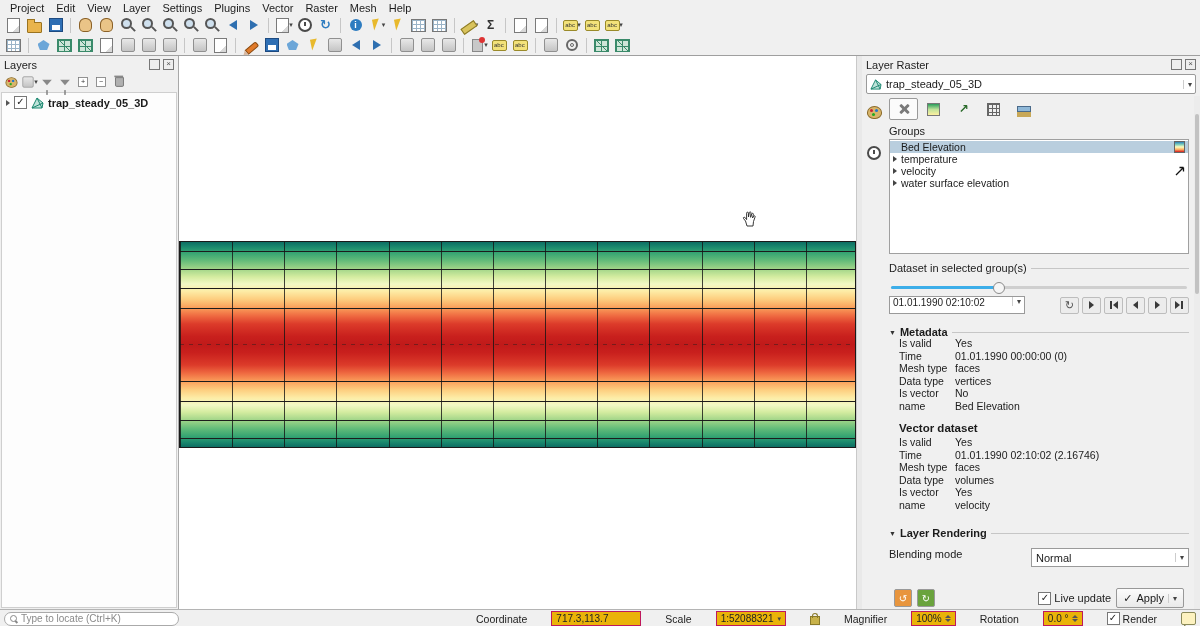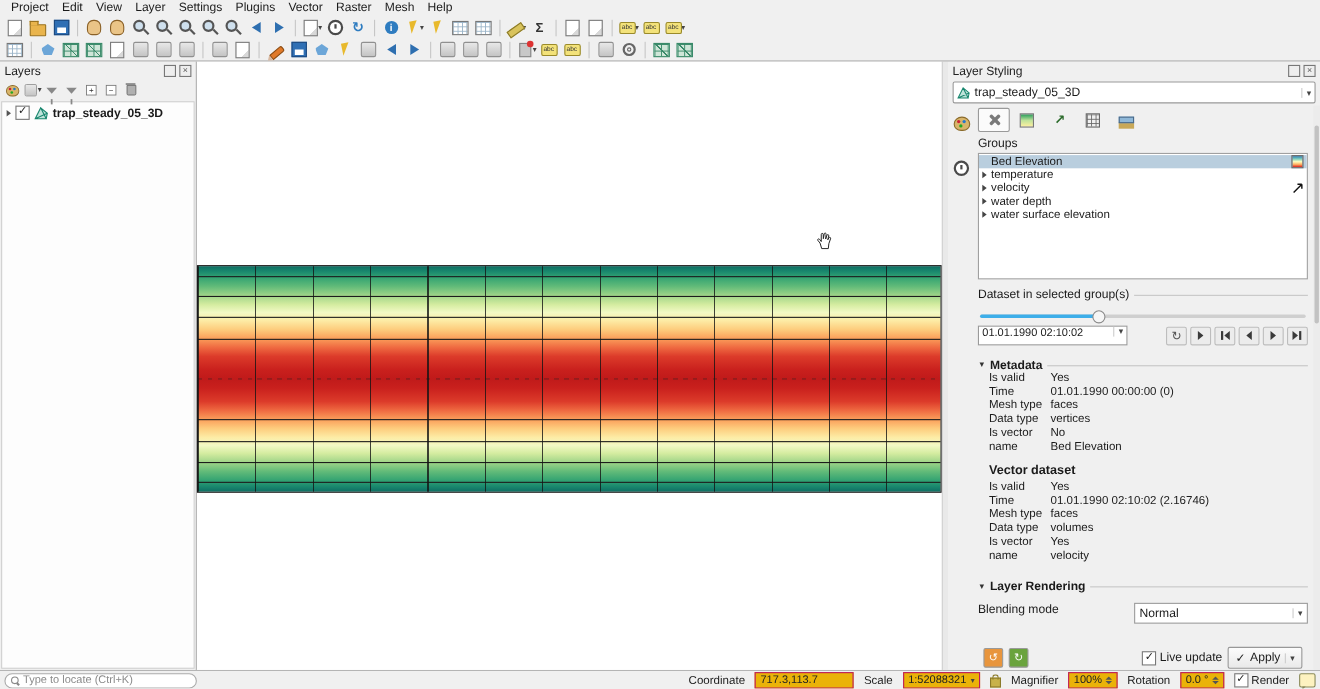--- a/index.html
+++ b/index.html
@@ -1,20 +1,20 @@
 <!DOCTYPE html>
 <html><head>
 <meta charset="utf-8">
 <style>
   html,body{margin:0;padding:0}
   body{width:1200px;height:626px;overflow:hidden;background:#f0f0f0;
        font-family:"Liberation Sans","DejaVu Sans",sans-serif;color:#1b1b1b;
        -webkit-font-smoothing:antialiased}
   
-  .menubar{height:15px;display:flex;padding-left:4px;font-size:11px;background:#f0f0f0}
+  .menubar{height:15px;display:flex;align-items:center;padding-left:4px;font-size:11px;background:#f0f0f0}
   .menu-item{padding:1px 6px;white-space:nowrap}
   
   .toolbar{height:20px;display:flex;align-items:center;padding-left:3px;background:#f0f0f0}
   .tbtn{width:21px;height:19px;display:flex;align-items:center;justify-content:center;position:relative;border-radius:2px;flex:0 0 auto}
   .darr{font-size:7px;color:#444;margin-left:-2px}
   .tsep{width:1px;height:15px;background:#c6c6c6;margin:0 4px;flex:0 0 auto}
   
   .g{position:relative;display:inline-block;width:16px;height:16px;text-align:center}
   .g-doc{width:11px;height:13px;background:linear-gradient(135deg,#fff 72%,#d8d8d8 72%);border:1px solid #7a7a7a;margin:1px 2px}
   .g-folder{width:13px;height:9px;background:#e9b44c;border:1px solid #9a7320;border-radius:1px;margin:5px 1px 0}
@@ -132,21 +132,21 @@
   .mrows{display:grid;grid-template-columns:50px 1fr;row-gap:1px;column-gap:6px;line-height:11.5px;font-size:10.5px}
   .rend-sec{margin-top:16px;font-size:11px}
   .rend-row{display:flex;margin-top:9px}
   .blend-combo{margin-left:auto;width:148px;height:17px;background:#fff;border:1px solid #9a9a9a;display:flex;align-items:center;padding:0 4px;font-size:11px}
   .sp-footer{height:22px;display:flex;align-items:center;padding:0 5px;gap:5px}
   .foot-ic{width:16px;height:16px;border:1px solid #999;border-radius:2px;display:flex;align-items:center;justify-content:center;font-size:10px;color:#fff}
   .foot-ic.orange{background:#e8953d}.foot-ic.green{background:#6aa33d}
   .live-update{margin-left:auto;display:flex;align-items:center;gap:3px;font-size:11px}
   .apply-btn{display:flex;align-items:center;gap:4px;height:18px;padding:0 6px;background:linear-gradient(#fcfcfc,#e9e9e9);border:1px solid #989898;border-radius:2px;font-size:11px}
   
-  .statusbar{height:17px;display:flex;align-items:center;gap:9px;padding:0 4px;border-top:1px solid #b4b4b4;font-size:10.5px;background:#f0f0f0;color:#222}
+  .statusbar{height:17px;display:flex;align-items:center;gap:24px;padding:0 4px;border-top:1px solid #b4b4b4;font-size:10.5px;background:#f0f0f0;color:#222}
   .locate{width:163px;height:12px;border:1px solid #aaa;border-radius:7px;background:#fff;display:flex;align-items:center;gap:4px;padding:0 5px;color:#8a8a8a;font-size:10px;white-space:nowrap;overflow:hidden}
   .loupe{width:5px;height:5px;border:1.5px solid #888;border-radius:50%;position:relative;flex:0 0 auto}
   .loupe::after{content:"";position:absolute;width:3px;height:1.5px;background:#888;transform:rotate(45deg);left:4px;top:5px}
   .sb-spacer{flex:1}
   .sb-box{height:13px;background:#eab308;border:1px solid #be185d;display:flex;align-items:center;padding:0 4px;font-size:10px;white-space:nowrap}
   .sb-combo .ca{font-size:7px;color:#444;margin-left:4px}
   .spin{display:flex;flex-direction:column;justify-content:center;gap:1px;margin-left:3px}
   .sp-up{width:0;height:0;border-bottom:3px solid #555;border-left:3px solid transparent;border-right:3px solid transparent}
   .sp-dn{width:0;height:0;border-top:3px solid #555;border-left:3px solid transparent;border-right:3px solid transparent}
   .sb-check{display:flex;align-items:center;gap:3px;white-space:nowrap}
@@ -409,21 +409,21 @@
       <svg width="15" height="16" viewBox="0 0 15 16">
         <path d="M5 15 L3.5 10 L1.5 7.5 Q1 6.5 2 6.2 Q2.8 6 3.4 7 L4.6 8.6 L4.6 2.2 Q4.6 1.2 5.5 1.2 Q6.4 1.2 6.4 2.2 L6.5 6 L7.3 1.6 Q7.5 0.7 8.3 0.9 Q9.1 1.1 9 2 L8.6 6.3 L9.8 2.9 Q10.1 2 10.9 2.3 Q11.6 2.6 11.4 3.5 L10.5 7 L11.6 5.2 Q12.1 4.4 12.8 4.9 Q13.4 5.3 13 6.2 L11.5 10.5 L11 15 Z" fill="#ffffff" stroke="#222" stroke-width="0.9"></path>
       </svg>
     </div>
   </div>
 
   <div class="dock-sep"></div>
 
   <div class="styling-panel">
     <div class="panel-header">
-      <span>Layer Styling</span>
+      <span>Layer Raster</span>
       <span class="ph-icons">
         <span class="ph-ic"></span>
         <span class="ph-ic">×</span>
       </span>
     </div>
     <div class="layer-combo">
       <svg width="12" height="11" viewBox="0 0 13 12">
         <path d="M1 11 L6 1 L11 11 Z M6 1 L12 6 L11 11 M1 11 L12 6" fill="#bfe3da" stroke="#18866e" stroke-width="1"></path>
       </svg>
       <span>trap_steady_05_3D</span>
@@ -465,24 +465,20 @@
             <div class="group-row">
               <span class="gx"></span>
               <span>temperature</span>
             </div>
             <div class="group-row">
               <span class="gx"></span>
               <span>velocity</span>
               <span class="varrow"><svg width="10" height="10" viewBox="0 0 10 10">
                   <path d="M1 9 L8.5 1.5 M8.5 1.5 L4.5 1.5 M8.5 1.5 L8.5 5.5" stroke="#111" stroke-width="1.3" fill="none"></path>
                 </svg></span>
-            </div>
-            <div class="group-row">
-              <span class="gx"></span>
-              <span>water depth</span>
             </div>
             <div class="group-row">
               <span class="gx"></span>
               <span>water surface elevation</span>
             </div>
           </div>
 
         <div class="dataset-sec">
           <div class="sec-head">
             <span>Dataset in selected group(s)</span>

